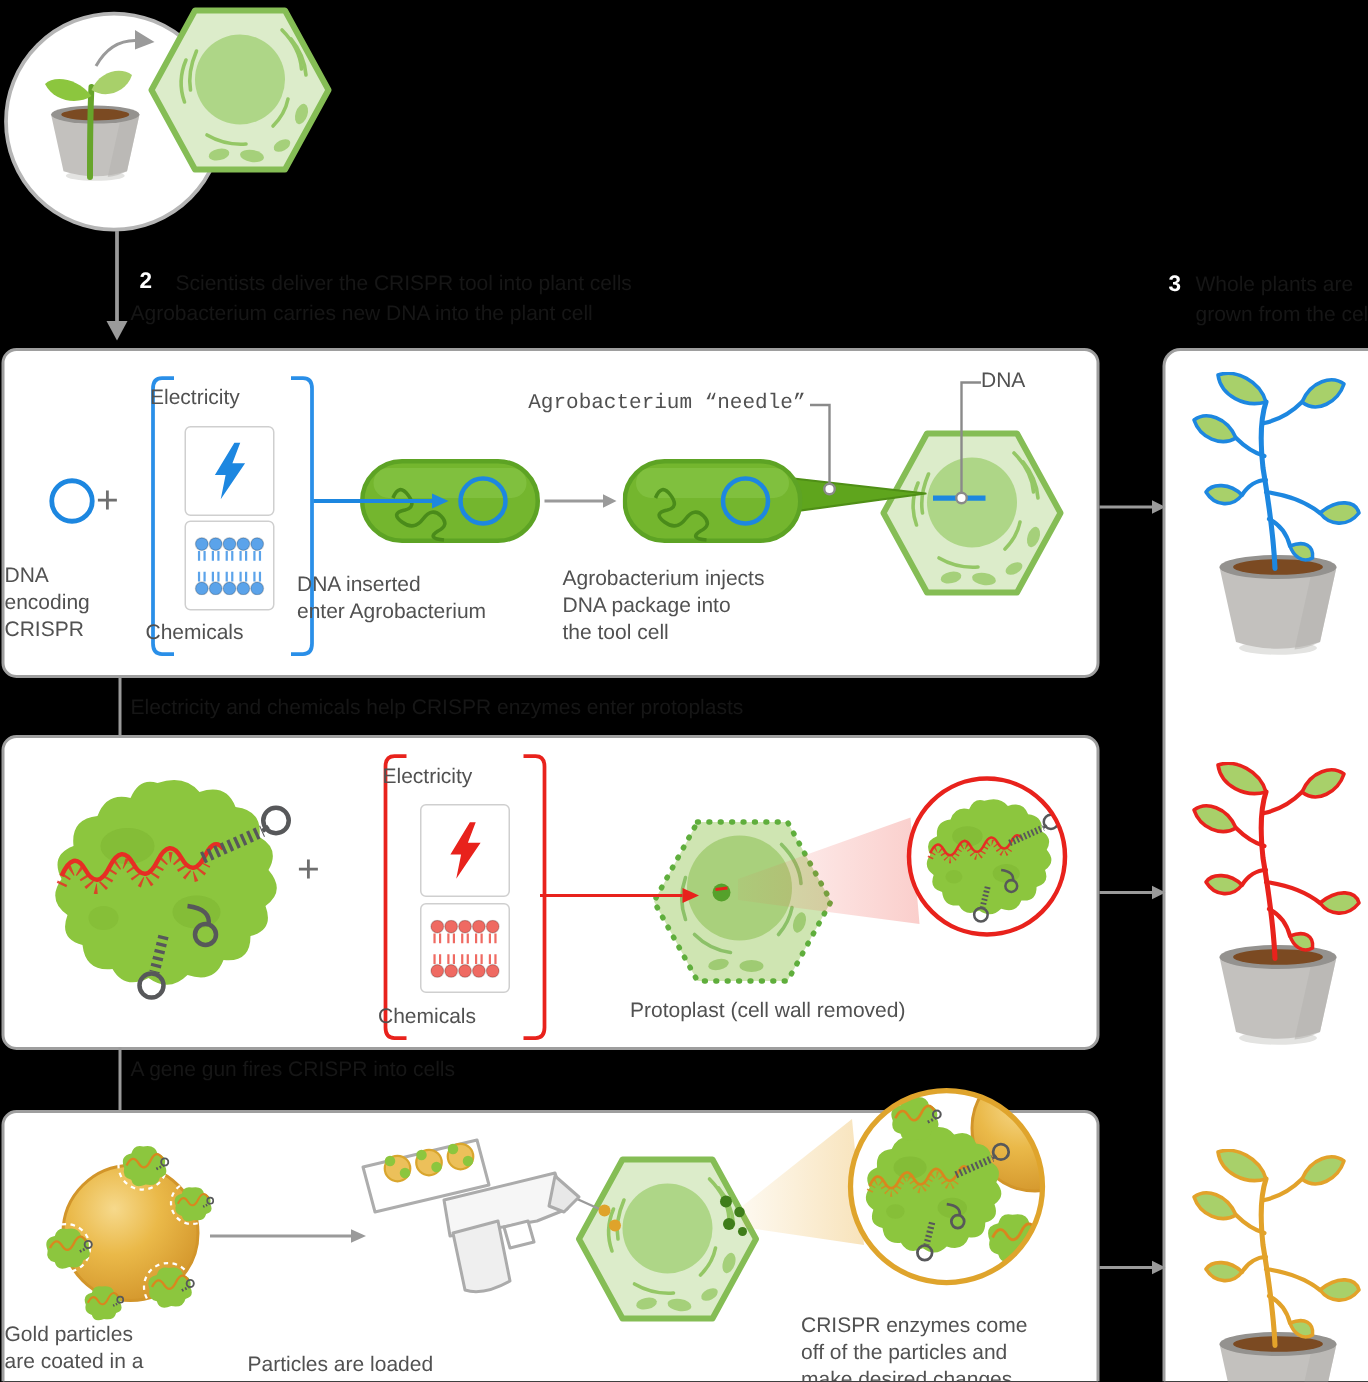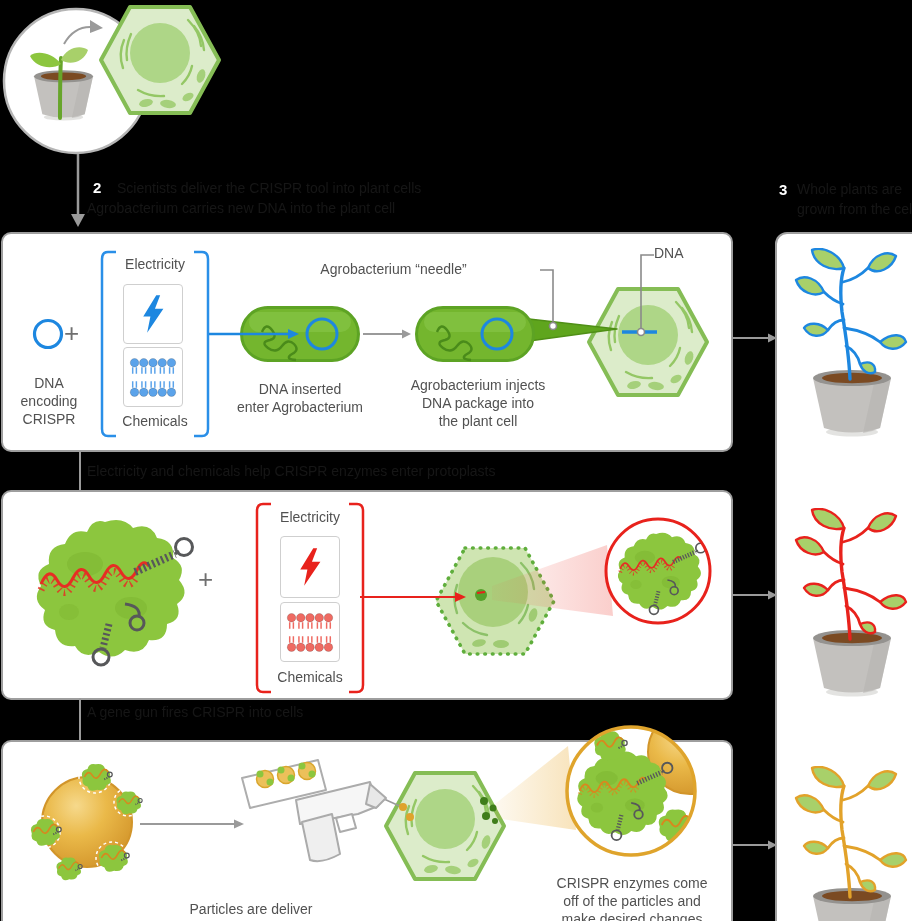--- a/index.html
+++ b/index.html
@@ -1,21 +1,21 @@
 <!DOCTYPE html>
 <html><head>
 <meta charset="utf-8">
 <style>
   html,body{margin:0;padding:0;background:#000;}
   #canvas{position:relative;width:912px;height:921px;background:#000;overflow:hidden;
           font-family:"Liberation Sans","DejaVu Sans",sans-serif;}
   .abs{position:absolute;}
   .panel{position:absolute;background:#fff;border:2px solid #9e9e9e;border-radius:10px;}
-  .lbl{position:absolute;font-size:14px;line-height:18px;color:#515151;text-align:center;white-space:pre-line;}
-  .lbl.left{text-align:left;} .lbl.right{}
+  .lbl{position:absolute;font-size:14px;line-height:18px;color:#515151;white-space:pre-line;}
+  .lbl.left{text-align:left;} .lbl.right{text-align:right;font-family:Liberation Mono, monospace;}
   .hid{position:absolute;font-size:14px;color:#161616;white-space:nowrap;}
   .num{position:absolute;font-size:15px;font-weight:bold;color:#ffffff;}
   .conn{position:absolute;width:2px;background:#9a9a9a;}
   .plus{position:absolute;font-size:26px;color:#6f6f6f;}
   .box{position:absolute;width:58px;height:58px;background:#fff;border:1.5px solid #cfcfcf;border-radius:4px;
        display:flex;align-items:center;justify-content:center;}
   svg{display:block;}
 </style>
 </head>
 <body>
@@ -218,21 +218,21 @@
   <div class="lbl" style="left:94px;top:178px;width:116px">Chemicals</div>
 
   <span class="plus" style="left:61px;top:84px">+</span>
   <div class="lbl" style="left:0;top:140px;width:92px">DNA
 encoding
 CRISPR</div>
   <div class="lbl" style="left:195px;top:146px;width:204px">DNA inserted
 enter Agrobacterium</div>
   <div class="lbl" style="left:372px;top:142px;width:206px">Agrobacterium injects
 DNA package into
-the plant cell</div>
+the tool cell</div>
   <div class="lbl right" style="left:247px;top:26px;width:287px">Agrobacterium “needle”</div>
   <div class="lbl left" style="left:651px;top:10px;width:50px">DNA</div>
 
   <svg class="abs" style="left:0;top:0" width="728" height="216">
     <circle cx="45" cy="100" r="13.5" fill="none" stroke="#1d87e0" stroke-width="3.2"></circle>
     <g>
       <line x1="206" y1="100" x2="285" y2="100" stroke="#1d87e0" stroke-width="2.6"></line>
       <polygon points="285,95 296,100 285,105" fill="#1d87e0"></polygon>
     </g>
     <g>
@@ -302,20 +302,21 @@
             <circle cx="57" cy="57" r="52"></circle>
           </clipPath>
         </defs>
     <circle cx="57" cy="57" r="52" fill="#ffffff"></circle>
     <g clip-path="url(#clipB)">
       <use href="#enzyme" x="10" y="12" width="96" height="90" style="color:#e62e24"></use>
     </g>
     <circle cx="57" cy="57" r="52" fill="none" stroke="#e8221c" stroke-width="3"></circle>
   </svg>
 
+  <div class="lbl" style="left:417px;top:172px;width:300px">Protoplast (cell wall removed)</div>
 </div>
 
 <div class="conn" style="left:79px;top:698px;height:42px"></div>
 <span class="hid" style="left:87px;top:704px">A gene gun fires CRISPR into cells</span>
 
 <div class="panel" style="left:1px;top:740px;width:728px;height:196px">
   <svg class="abs" style="left:380px;top:28px" width="124" height="112">
         <use href="#cell" width="124" height="112"></use>
       </svg>
 
@@ -381,21 +382,23 @@
     <circle cx="69" cy="69" r="64" fill="#ffffff"></circle>
     <g clip-path="url(#clipC)" style="color:#d9871e">
       <circle cx="128" cy="30" r="42" fill="url(#goldGrad)" stroke="#d2952a" stroke-width="2"></circle>
       <use href="#enzyme" x="8" y="22" width="104" height="98"></use>
       <use href="#enzyme-mini" x="28" y="6" width="38" height="35"></use>
       <use href="#enzyme-mini" x="92" y="84" width="42" height="38"></use>
     </g>
     <circle cx="69" cy="69" r="64" fill="none" stroke="#dfa42c" stroke-width="3.5"></circle>
   </svg>
 
-  <div class="lbl" style="left:162px;top:158px;width:172px">Particles are deliver</div>
+  <div class="lbl" style="left:0;top:138px;width:164px">Gold particles
+are coated in a</div>
+  <div class="lbl" style="left:162px;top:158px;width:172px">Particles are loaded</div>
   <div class="lbl" style="left:531px;top:132px;width:196px">CRISPR enzymes come
 off of the particles and
 make desired changes</div>
 </div>
 
 <span class="num" style="left:779px;top:181px">3</span>
 <span class="hid" style="left:797px;top:181px">Whole plants are</span>
 <span class="hid" style="left:797px;top:201px">grown from the cells</span>
 
 <div class="panel" style="left:775px;top:232px;width:150px;height:700px;border-radius:12px">

